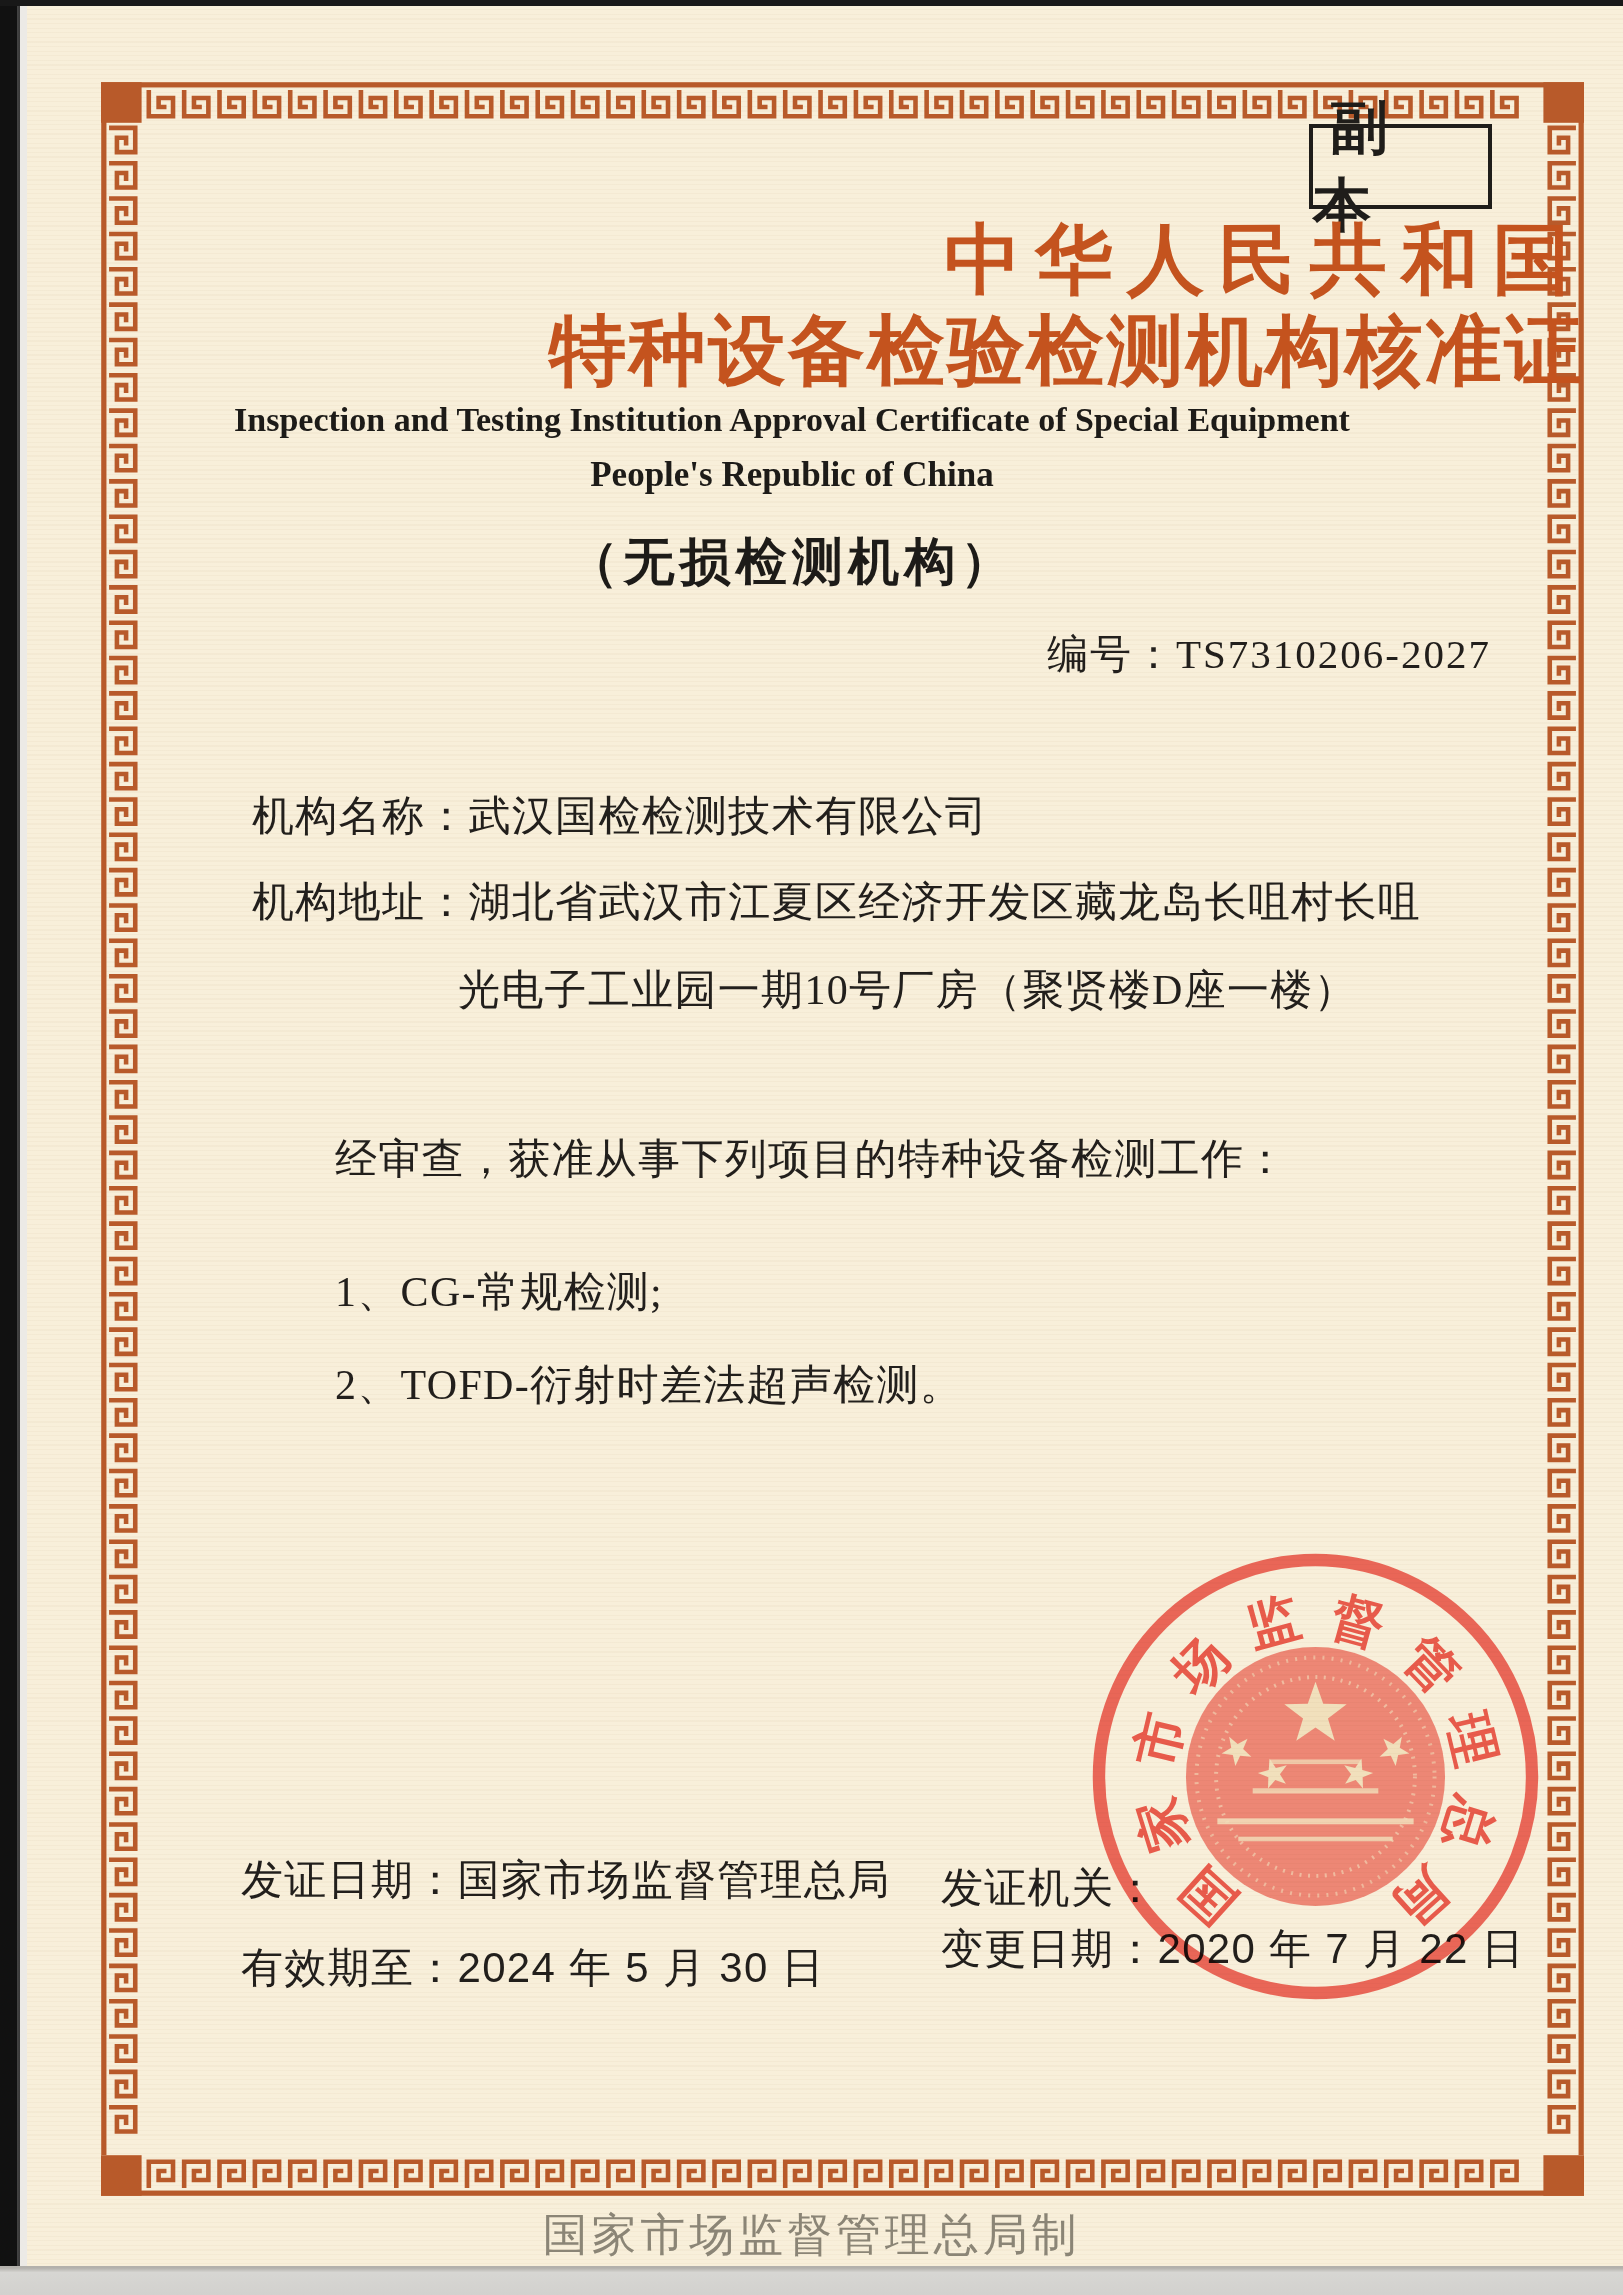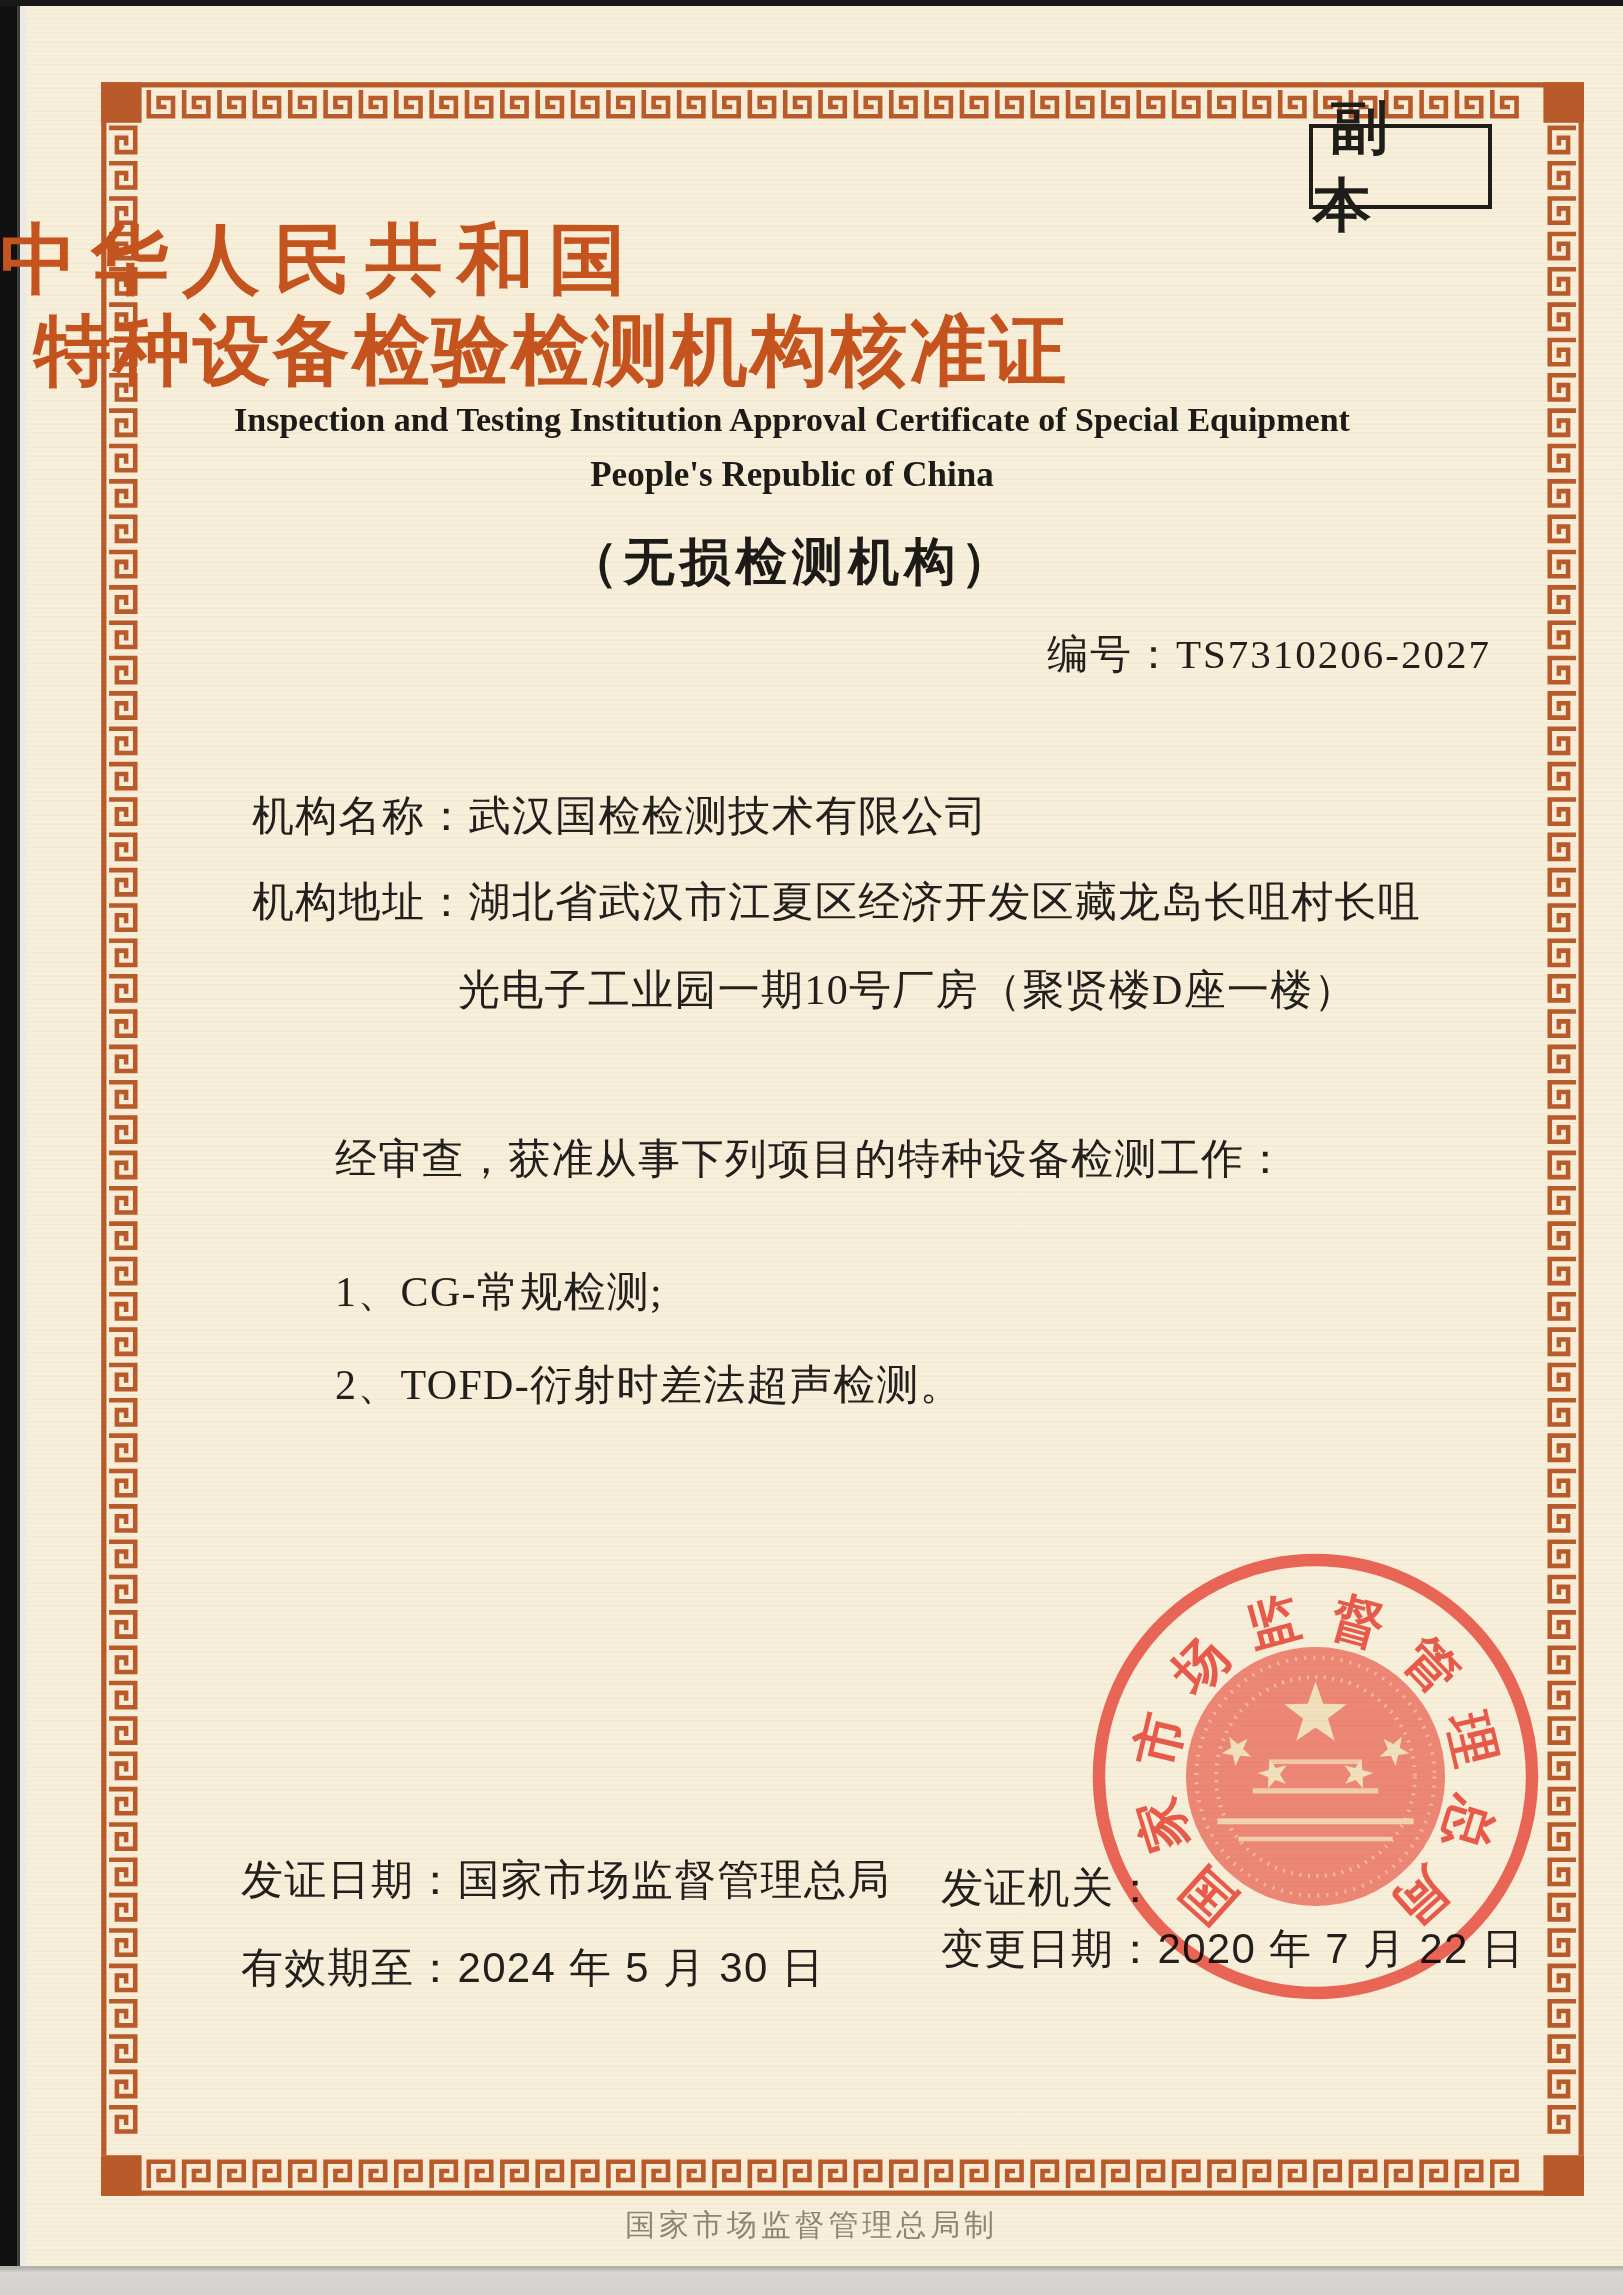--- a/index.html
+++ b/index.html
@@ -16,21 +16,21 @@
     background:linear-gradient(180deg,#b3b1ac 0px,#b3b1ac 2px,#d7d6d3 6.5px,#d2d1ce 29.5px);}
   .bframe{pointer-events:none;}
   .b-top{left:101px;top:82px;}
   .b-bottom{left:101px;top:2155px;}
   .b-left{left:101px;top:122px;}
   .b-right{left:1543px;top:122px;}
   .stamp-box{left:1309px;top:124px;width:175px;height:77px;border:4.6px solid #1f1d1a;
     display:flex;align-items:center;justify-content:center;
     font-family:"Liberation Sans","DejaVu Sans",sans-serif;font-weight:bold;
     font-size:58px;letter-spacing:17px;text-indent:17px;color:#1f1d1a;}
-  .title-cn{left:0;right:39px;text-align:left;font-family:"Liberation Sans","DejaVu Sans",sans-serif;
+  .title-cn{left:0;right:39px;text-align:right;font-family:"Liberation Sans","DejaVu Sans",sans-serif;
     font-weight:bold;color:#c4531e;line-height:1.1;}
   .t1{top:217px;font-size:77px;letter-spacing:14.4px;}
   .t2{top:308px;font-size:77px;letter-spacing:2.6px;padding-left:34px;}
   .title-en{left:0;right:39px;text-align:center;font-weight:bold;color:#1d1b18;line-height:1.1;}
   .e1{top:401px;font-size:34px;}
   .e2{top:456px;font-size:35px;}
   .subtitle{left:0;right:39px;top:528px;text-align:center;font-family:"Liberation Sans","DejaVu Sans",sans-serif;
     font-weight:bold;font-size:51px;letter-spacing:5.2px;color:#1d1b18;}
   .certno{left:1047px;top:627px;font-size:41px;letter-spacing:2px;}
   .row{font-size:42px;letter-spacing:1.3px;line-height:1.2;white-space:nowrap;}
@@ -41,21 +41,21 @@
   .r-item1{left:335px;top:1267px;}
   .r-item2{left:335px;top:1352px;margin-top:8px;}
   .r-approve{left:241px;top:1855px;}
   .r-valid{left:241px;top:1943px;}
   .r-issuer{left:941px;top:1863px;}
   .r-issue{left:941px;top:1953px;}
   .r-change{left:941px;top:1924px;}
   .num-sans{font-family:"Liberation Sans","DejaVu Sans",sans-serif;}
   .gap-l{display:inline-block;margin-left:37px;}
   .seal{left:1080px;top:1541px;width:471px;height:471px;mix-blend-mode:multiply;opacity:.95;}
-  .page-footer{left:0;right:0;top:2205px;text-align:center;font-size:30px;letter-spacing:3.9px;color:#8b8576;}
+  .page-footer{left:0;right:0;top:2205px;text-align:center;font-size:45px;letter-spacing:3.9px;color:#8b8576;}
 </style>
 </head>
 <body>
 
 <div class="page">
 
   <div class="abs scan-left"></div>
   <div class="abs scan-top"></div>
   <div class="abs scan-bottom"></div>
 

